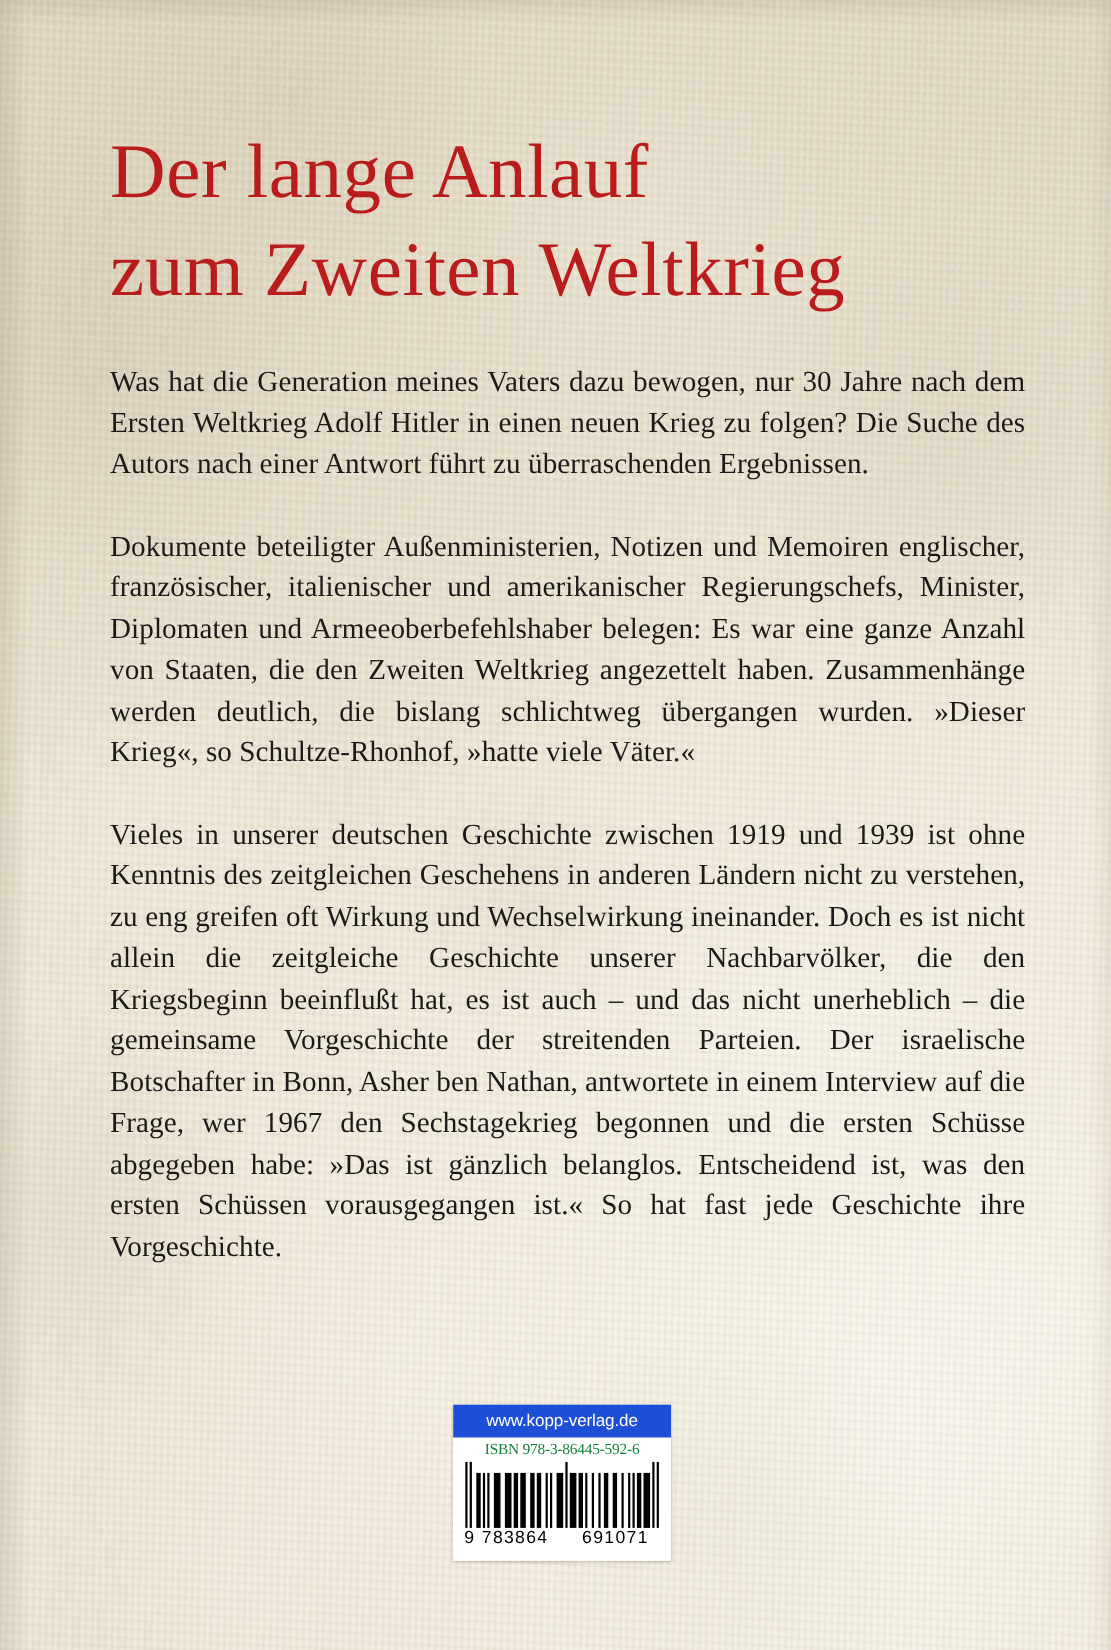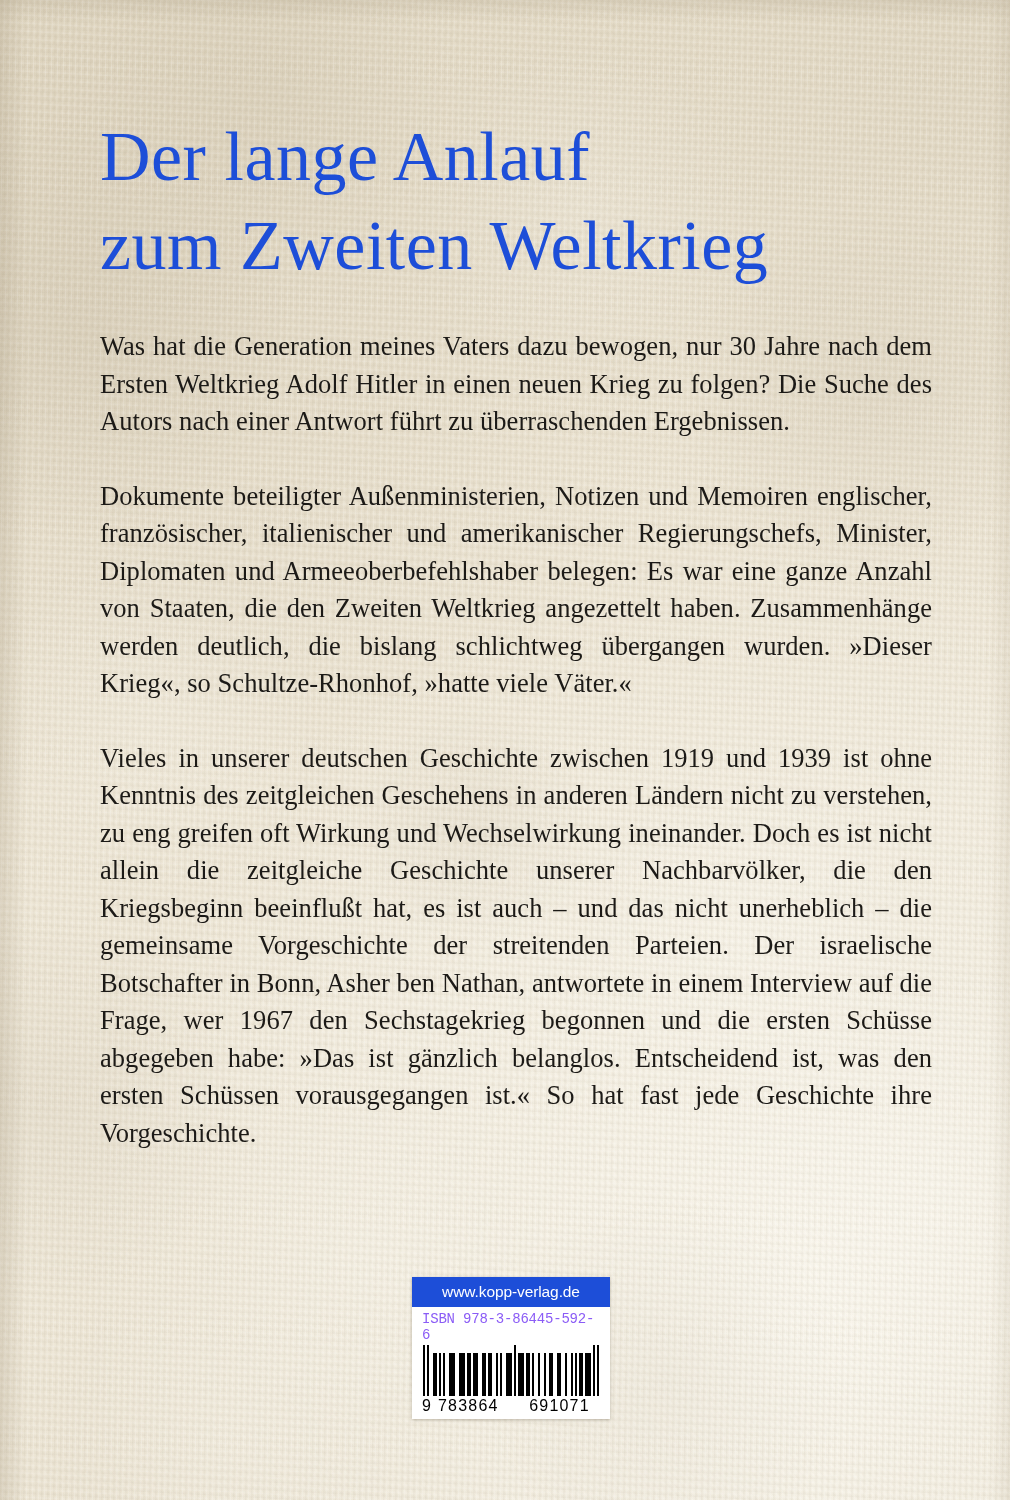--- a/index.html
+++ b/index.html
@@ -101,21 +101,21 @@
   }
 
   .title-block {
     position: absolute;
     left: 100px;
     top: 112px;
     width: 840px;
   }
 
   .title-line {
-    color: #1d4ed8;
+    color: #b91c1c;
     font-family: "Liberation Serif", serif;
     font-size: 70px;
     line-height: 89px;
     letter-spacing: 0.5px;
     white-space: nowrap;
   }
   .title-line-1 { font-size: 70px; }
   .title-line-2 { font-size: 70px; }
 
   .body-block {
@@ -166,22 +166,22 @@
     padding: 4px 10px 0 10px;
     background: #ffffff;
     height: 108px;
     box-sizing: border-box;
     display: flex;
     flex-direction: column;
     align-items: center;
   }
 
   #isbn-text {
-    color: #8b5cf6;
-    font-family: Liberation Mono, monospace;
+    color: #15803d;
+    font-family: Liberation Serif, serif;
     font-size: 14px;
     letter-spacing: -0.2px;
     margin-bottom: 2px;
   }
 
   #bars {
     width: 176px;
     height: 60px;
     display: flex;
     align-items: flex-end;

